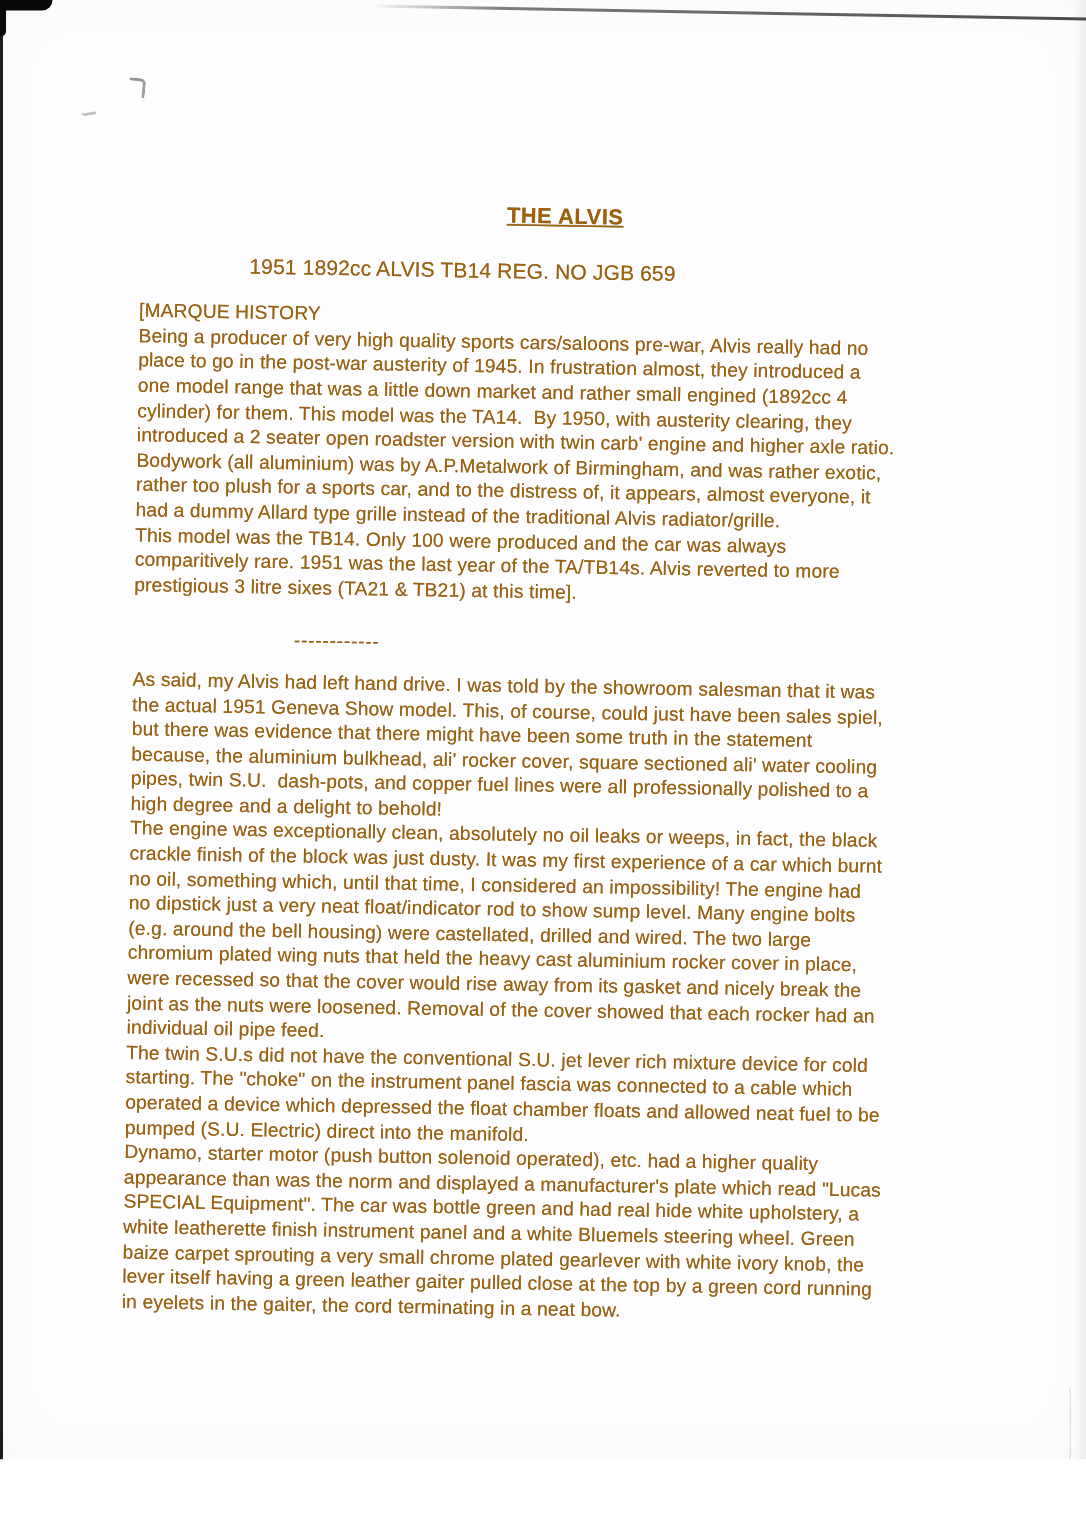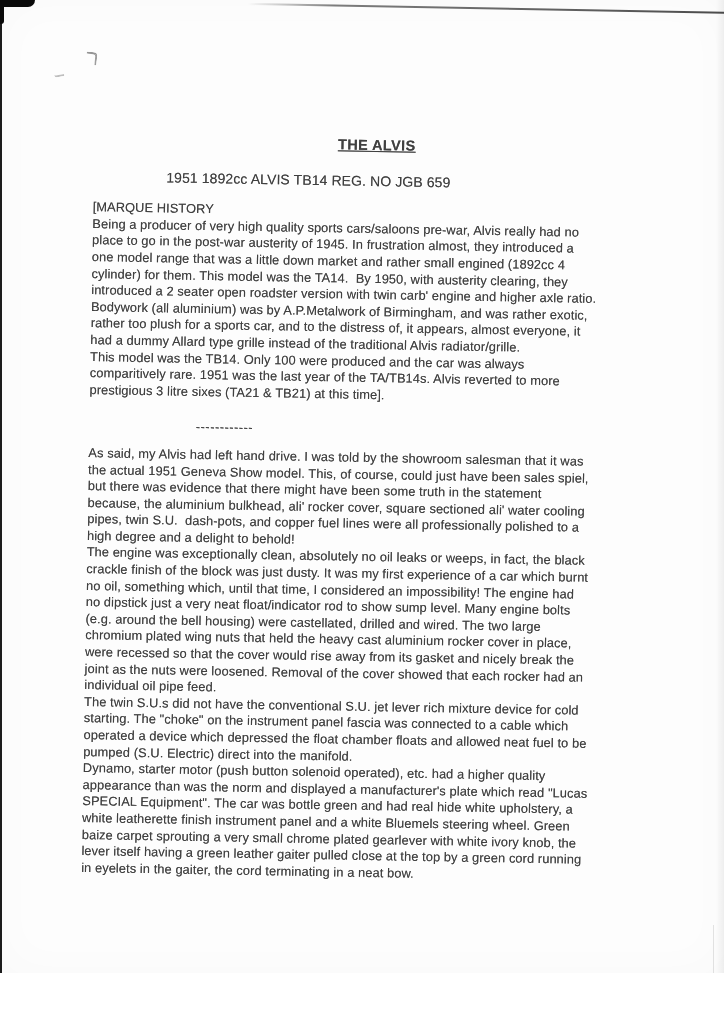--- a/index.html
+++ b/index.html
@@ -7,21 +7,21 @@
     padding: 0;
     background: #ffffff;
   }
   .scan-root {
     position: relative;
     width: 724px;
     height: 973px;
     background: #fdfdfd;
     overflow: hidden;
     font-family: "Liberation Sans", sans-serif;
-    color: #404040;
+    color: #a16207;
     box-shadow: inset 0 0 50px rgba(0,0,0,0.02);
   }
   
   .edge-left-line {
     position: absolute; left: 0; top: 0;
     width: 2px; height: 997px;
     background: #1c1c1c;
   }
   .corner-top-left-bar {
     position: absolute; left: 0; top: 0;

